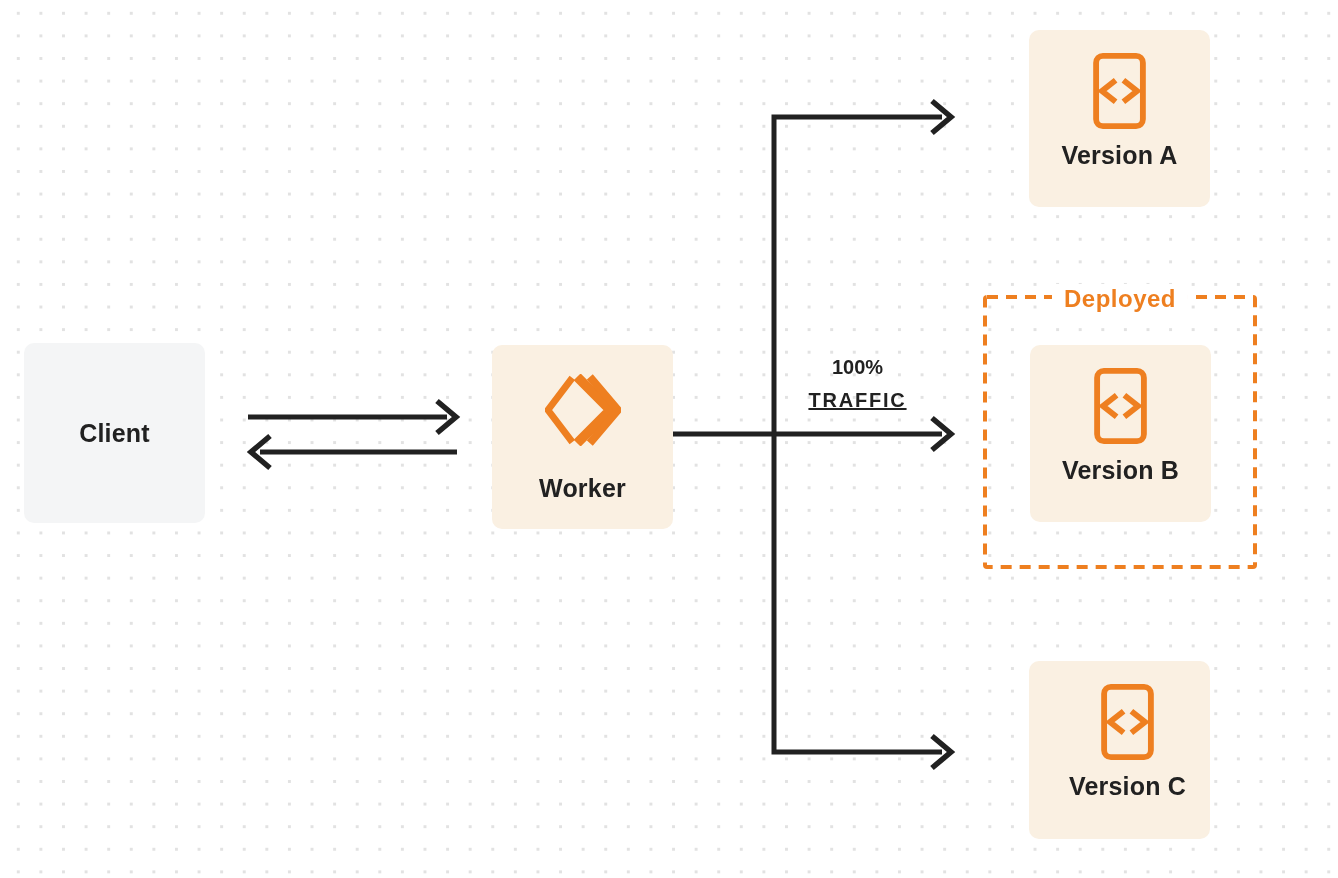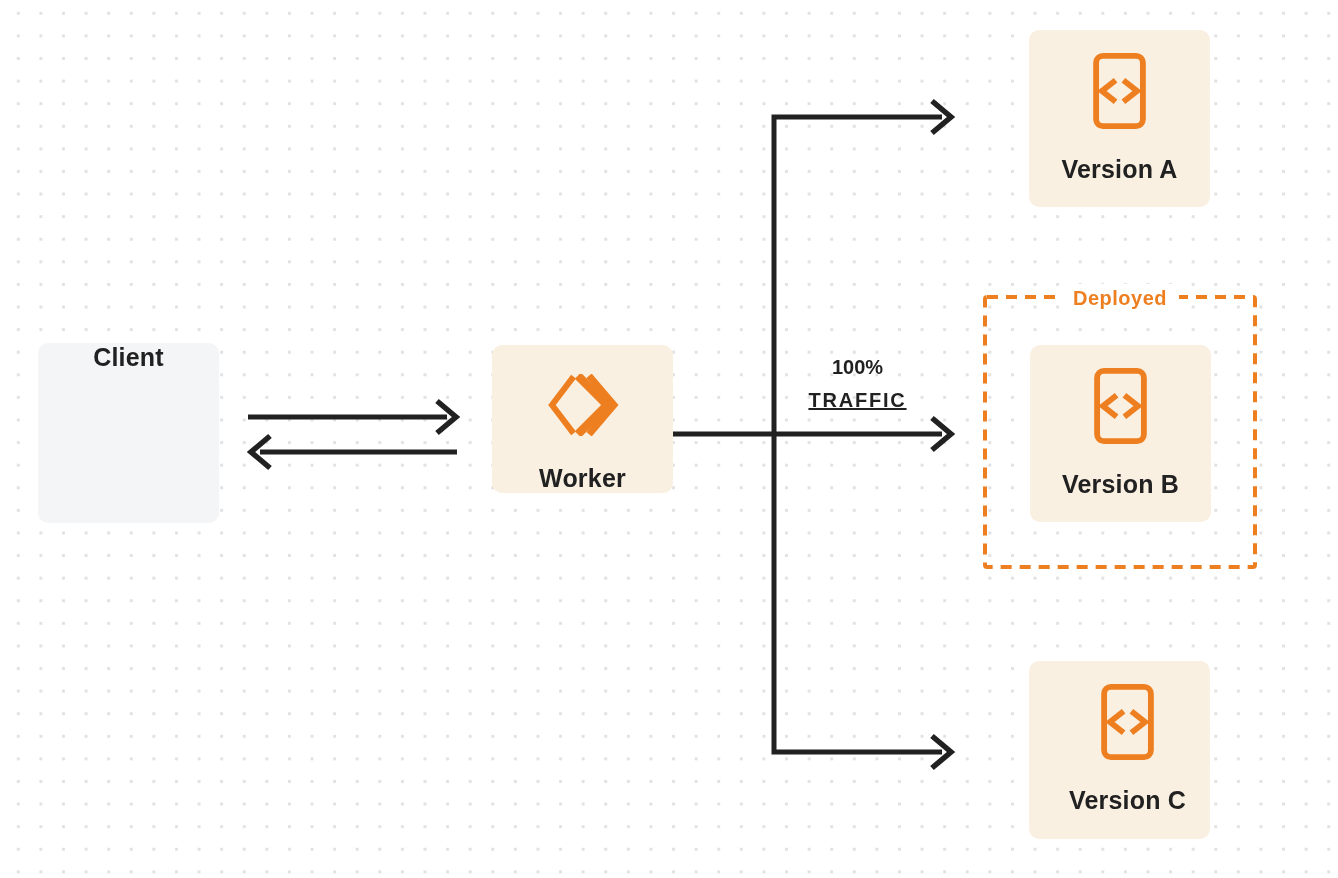--- a/index.html
+++ b/index.html
@@ -27,35 +27,36 @@
   .node{
     position:absolute;
     border-radius:10px;
     display:flex;flex-direction:column;align-items:center;
   }
   .node-label{
     font-size:25px;font-weight:700;color:var(--ink,#212121);
     letter-spacing:0.2px;line-height:29px;white-space:nowrap;
   }
   .client-node{
-    left:38px;top:343px;width:181px;height:180px;
+    left:24px;top:343px;width:181px;height:180px;
     background:var(--gray-box,#f4f5f6);
+    justify-content:center;
   }
   .worker-node{
-    left:492px;top:345px;width:181px;height:148px;
+    left:492px;top:345px;width:181px;height:184px;
     background:var(--cream,#faf0e2);
     padding-top:29px;
   }
   .worker-node .node-label{margin-top:28px;}
   .version-node{
     width:181px;height:177px;
     background:var(--cream,#faf0e2);
     padding-top:23px;
   }
-  .version-node .node-label{margin-top:26px;}
+  .version-node .node-label{margin-top:12px;}
   .version-a{left:1029px;top:30px;}
   .version-b{left:1030px;top:345px;text-align:right;}
   .version-c{left:1029px;top:661px;height:178px;padding-left:16px;}
   .orange-stroke{stroke:var(--orange,#ee7f20);fill:none;}
   .traffic-label{
     position:absolute;left:785px;top:351px;width:145px;
     text-align:center;
     font-size:20px;font-weight:700;color:var(--ink,#212121);
     line-height:33px;
   }
@@ -63,21 +64,21 @@
   .traffic-line1{display:block;}
   .deployed-border-svg{position:absolute;left:983px;top:295px;width:274px;height:274px;}
   .deployed-dash{
     fill:none;stroke:var(--orange,#ee7f20);
     stroke-width:4;stroke-dasharray:11 8;
   }
   .deployed-label{
     position:absolute;left:1120px;top:284px;transform:translateX(-50%);
     background:var(--canvas,#fff);
     padding:0 12px;
-    font-size:20px;font-weight:700;letter-spacing:0.5px;line-height:29px;
+    font-size:24px;font-weight:700;letter-spacing:0.5px;line-height:29px;
     color:var(--orange,#ee7f20);
     white-space:nowrap;
   }
 </style>
 </head>
 <body>
 
 <div class="canvas">
 
   <svg class="connector-layer" viewBox="0 0 1338 878">

